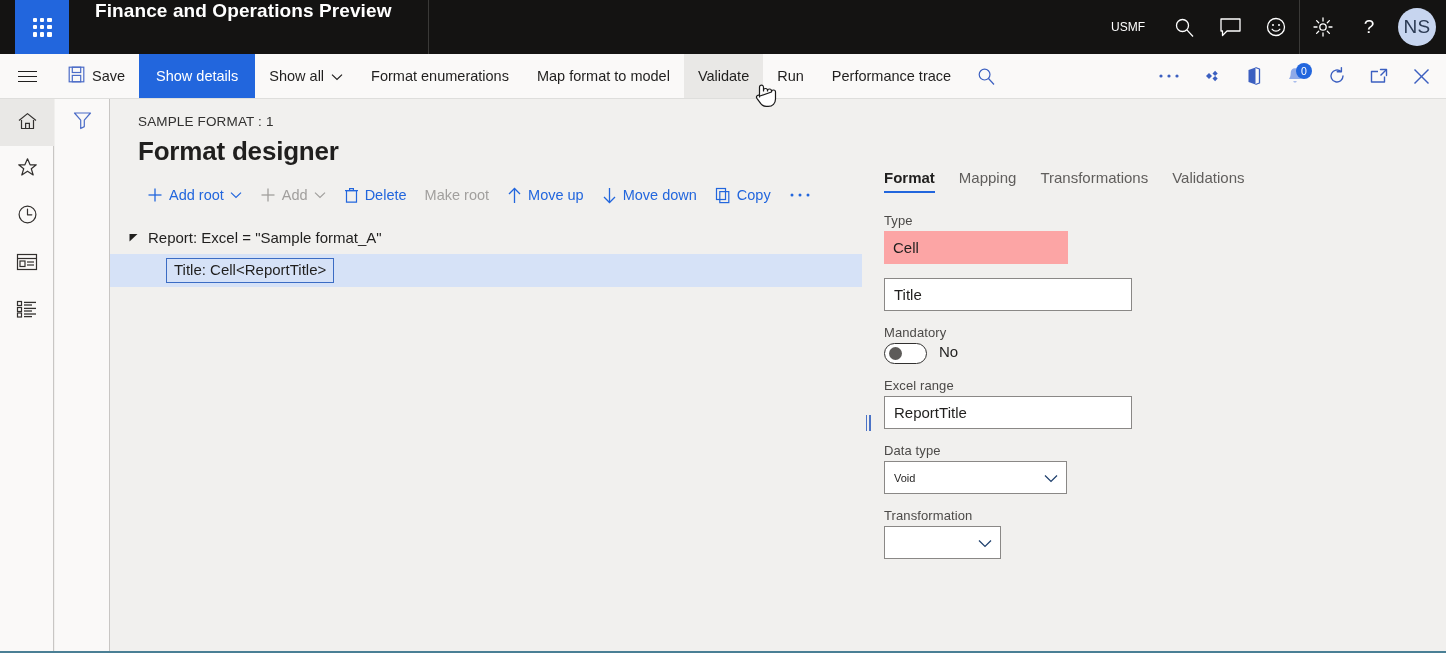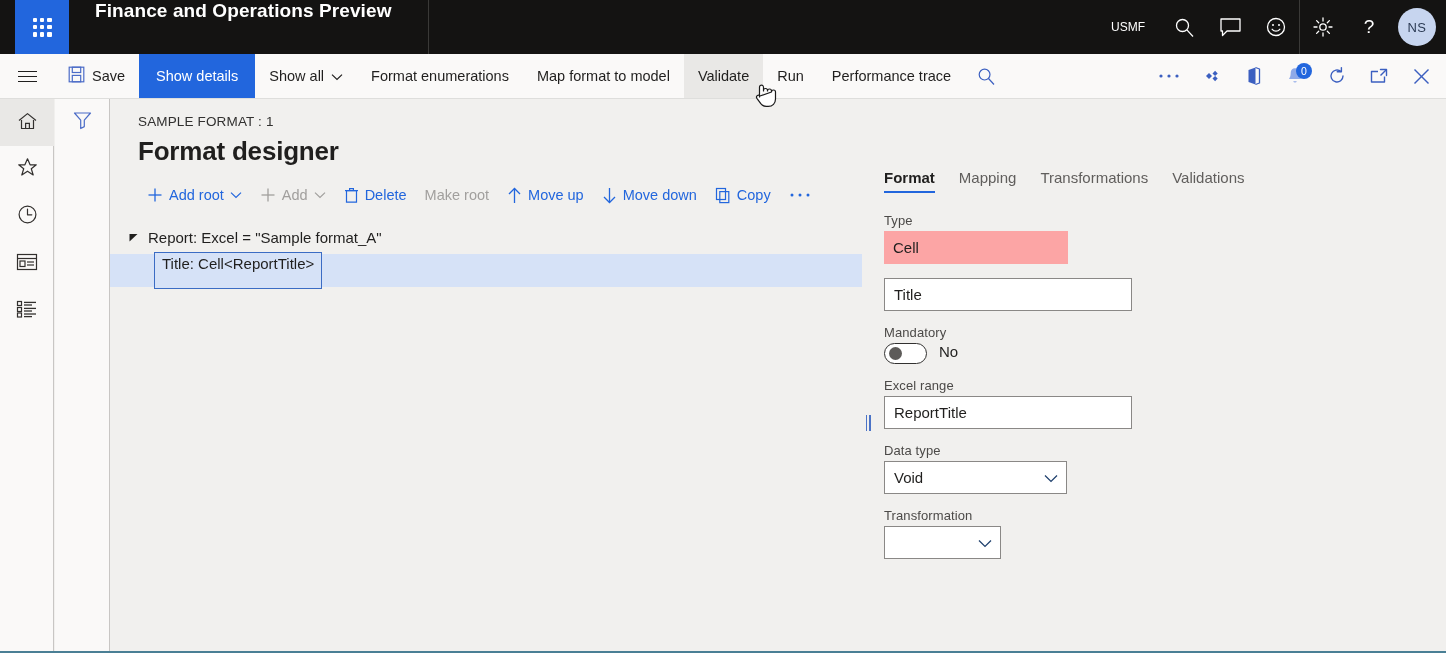--- a/index.html
+++ b/index.html
@@ -46,21 +46,21 @@
     white-space: nowrap;
   }
   .tb-icon {
     width: 46px; height: 54px; display: flex; align-items: center;
     justify-content: center; cursor: pointer;
   }
   .tb-icon svg { display:block; }
   .topbar-sep2 { width: 1px; height: 54px; background: #3a3937; }
   .avatar {
     width: 38px; height: 38px; border-radius: 50%;
-    background: #c7d5ef; color: #2c3b54; font-size: 13px;
+    background: #c7d5ef; color: #2c3b54; font-size: 19px;
     display: flex; align-items: center; justify-content: center;
     margin: 0 10px 0 6px; cursor: pointer; letter-spacing: .4px;
   }
 
   
   .cmdbar {
     position: absolute; top: 54px; left: 0;
     width: 1446px; height: 45px;
     background: #faf9f8;
     border-bottom: 1px solid #dededc;
@@ -172,21 +172,21 @@
   }
   .tree-row.root { }
   .tree-row.child { background: #d6e2f7; padding-left: 40px; }
   .twisty {
     width: 22px; display:flex; align-items:center; justify-content:center;
     flex: none; cursor: pointer;
   }
   .tree-label { padding-left: 4px; white-space: nowrap; }
   .tree-label.boxed {
     border: 1px solid #3b6cc4; background: #d6e2f7;
-    padding: 3px 7px 15px 7px; margin-left: 4px;
+    padding: 3px 7px 4px 7px; margin-left: 16px;
     line-height: 1.1;
   }
 
   .splitter {
     width: 12px; display: flex; align-items: center; justify-content: center;
     cursor: col-resize; flex: none;
   }
   .splitter-grip { width: 5px; height: 16px; position: relative; }
   .splitter-grip i, .splitter-grip::before {
     content:""; position:absolute; top:0; width:1.6px; height:16px;
@@ -242,21 +242,21 @@
     width: 13px; height: 13px; border-radius: 50%;
     background: #5d5b59;
   }
   .toggle-label { font-size: 15px; color: #201f1e; }
 
   .selwrap { position: relative; width: 183px; }
   .selwrap.narrow { width: 117px; }
   .sel {
     width: 100%; height: 33px;
     border: 1px solid #8a8886; background: #fff;
-    font-size: 15px; color: #201f1e; padding: 0 28px 0 9px;
+    font-size: 11px; color: #201f1e; padding: 0 28px 0 9px;
     font-family: inherit; border-radius: 0; outline: none;
     appearance: none; -webkit-appearance: none;
     cursor: pointer;
   }
   .sel-chev {
     position: absolute; right: 9px; top: 50%;
     transform: translateY(-50%); pointer-events: none;
   }
 
   .bottom-rule {

